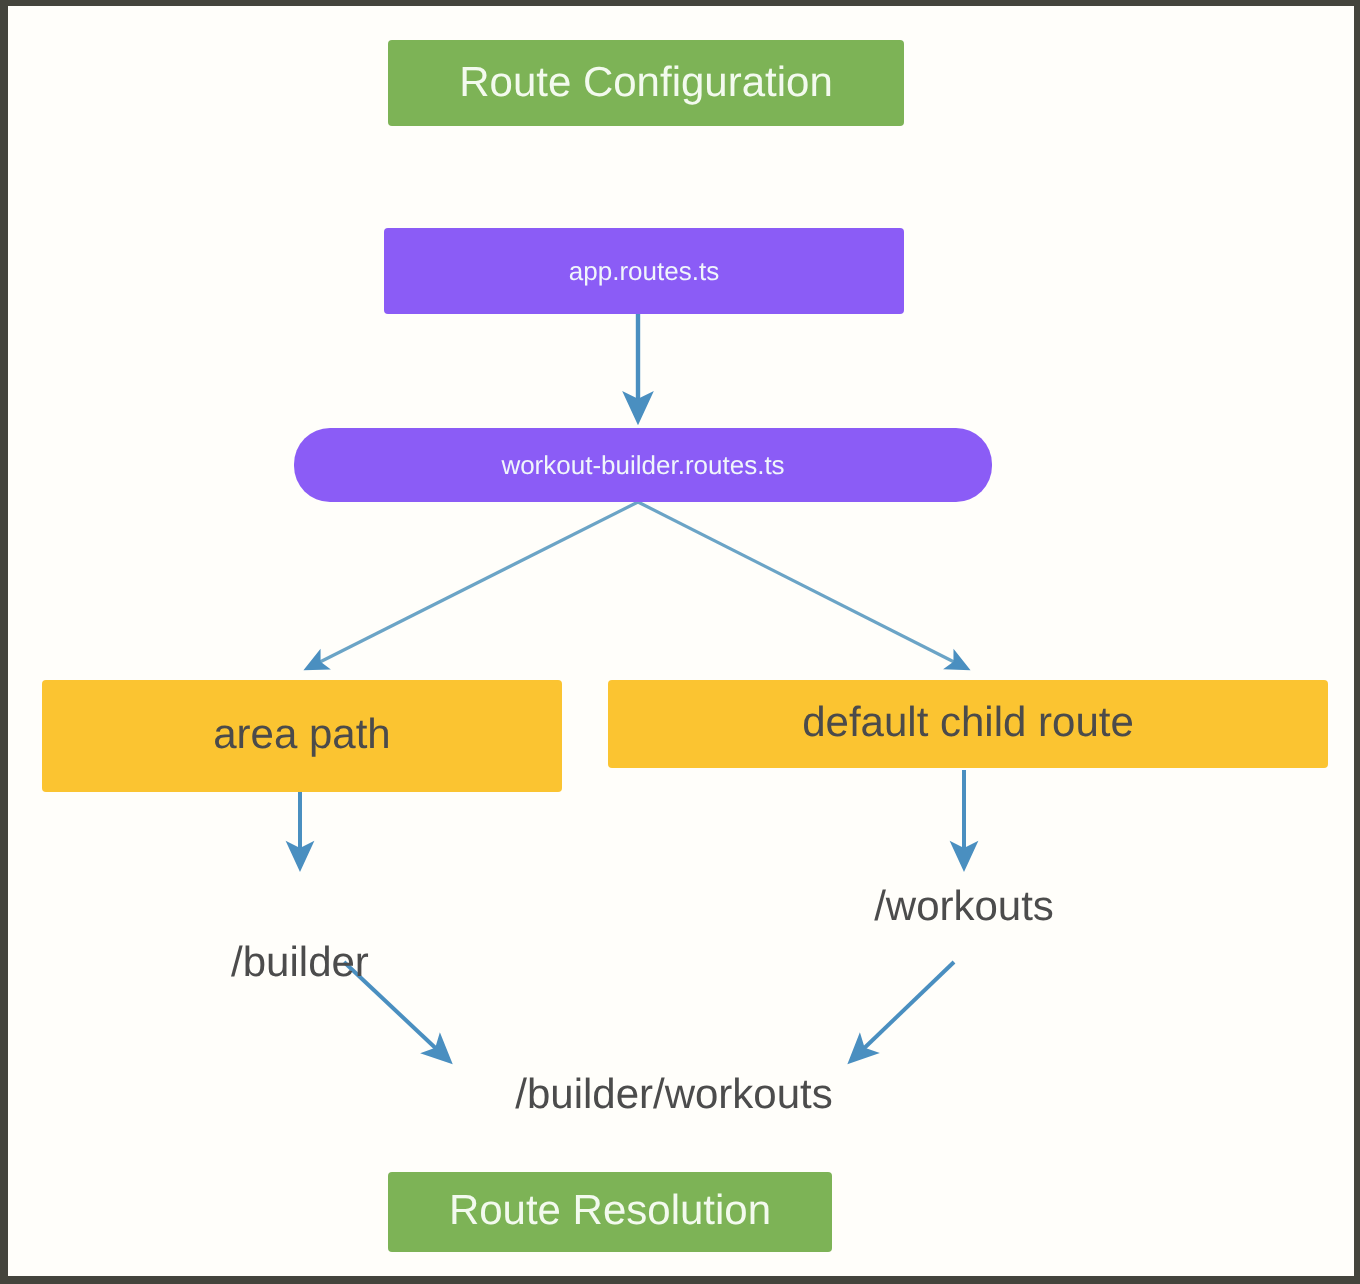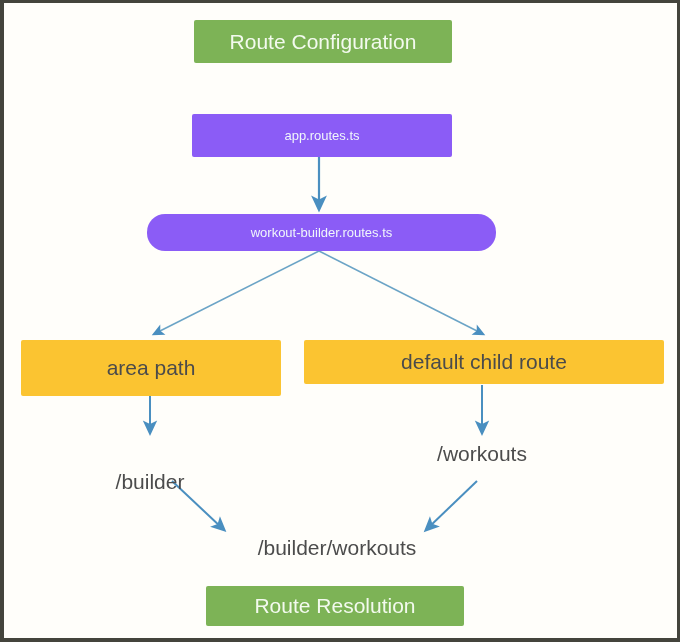--- a/index.html
+++ b/index.html
@@ -106,16 +106,16 @@
   <div class="node node-box node-yellow" style="left:17px; top:337px; width:260px; height:56px;">area path</div>
 
   <div class="node node-box node-yellow" style="left:300px; top:337px; width:360px; height:44px;text-align:center;">default child route</div>
 
   <div class="node node-plain" style="left:76px; top:428px; width:140px; height:30px;margin-top:36px;">/builder</div>
 
   <div class="node node-plain" style="left:408px; top:436px; width:140px; height:30px;">/workouts</div>
 
   <div class="node node-plain" style="left:240px; top:530px; width:186px; height:30px;">/builder/workouts</div>
 
-  <div class="node node-box node-green" style="left:190px; top:583px; width:258px; height:40px;margin-left:12px;">Route Resolution</div>
+  <div class="node node-box node-green" style="left:190px; top:583px; width:222px; height:40px;">Route Resolution</div>
 
 
 </div>
 
 </body></html>

